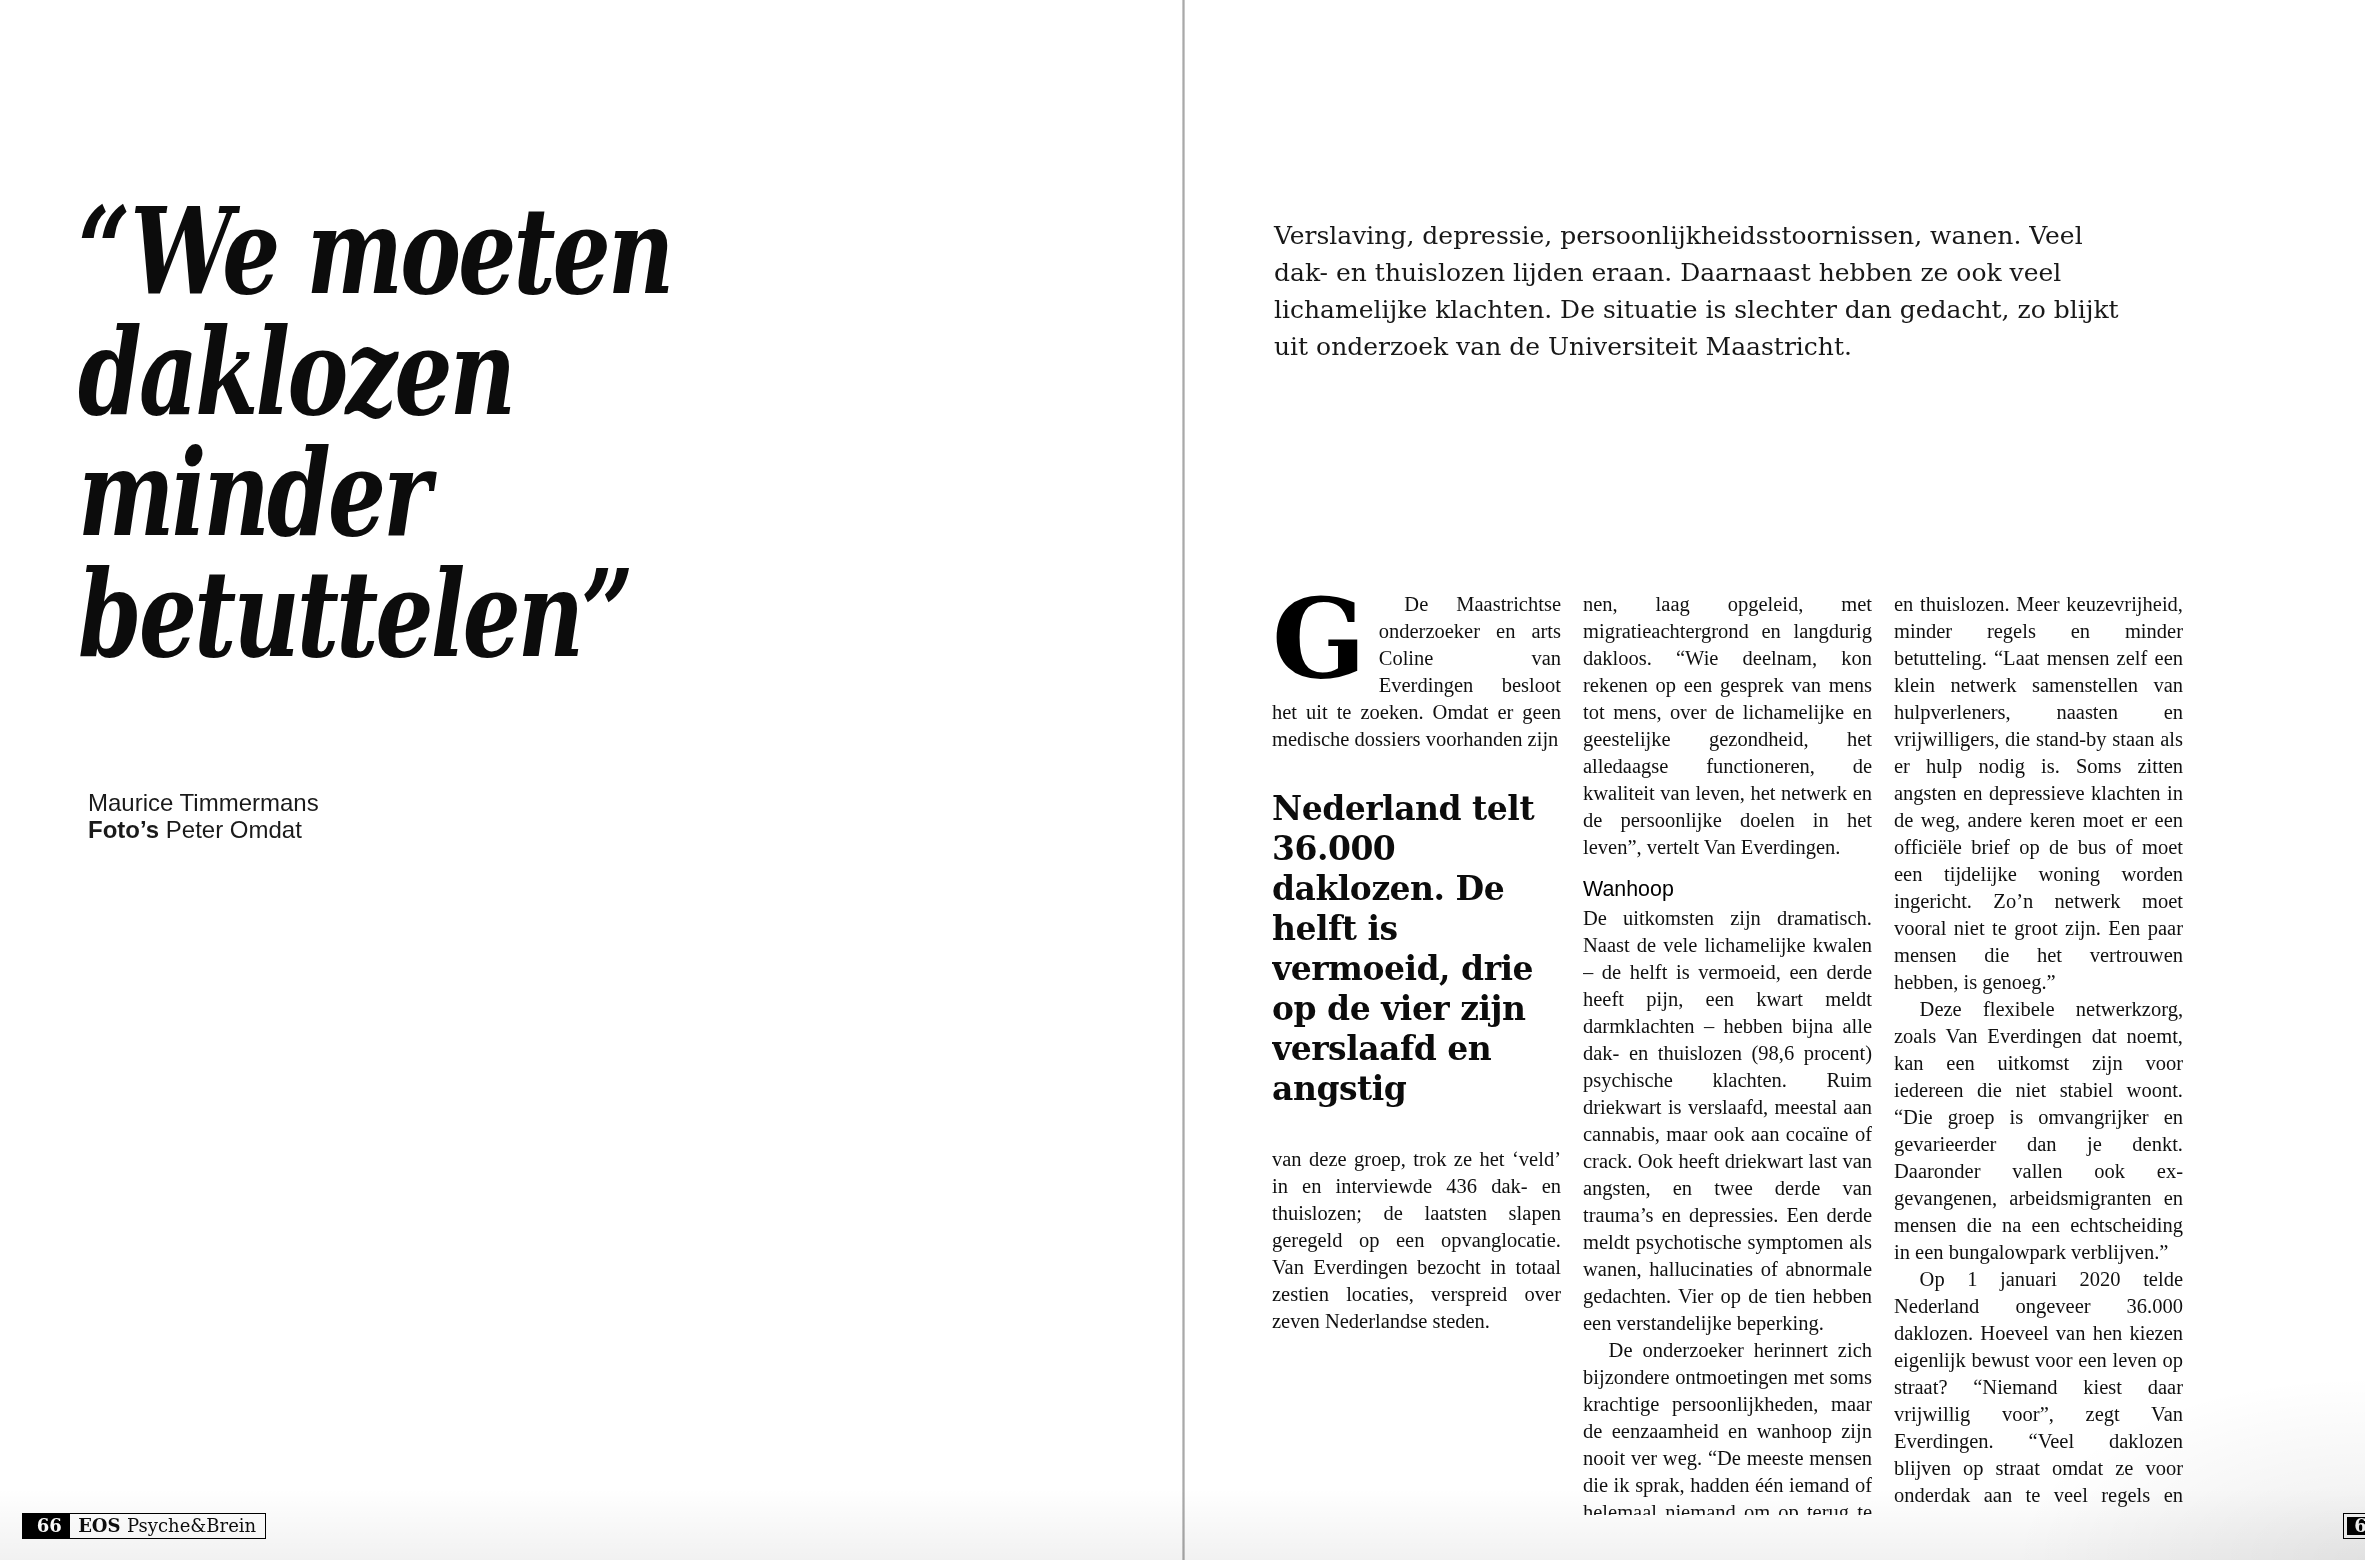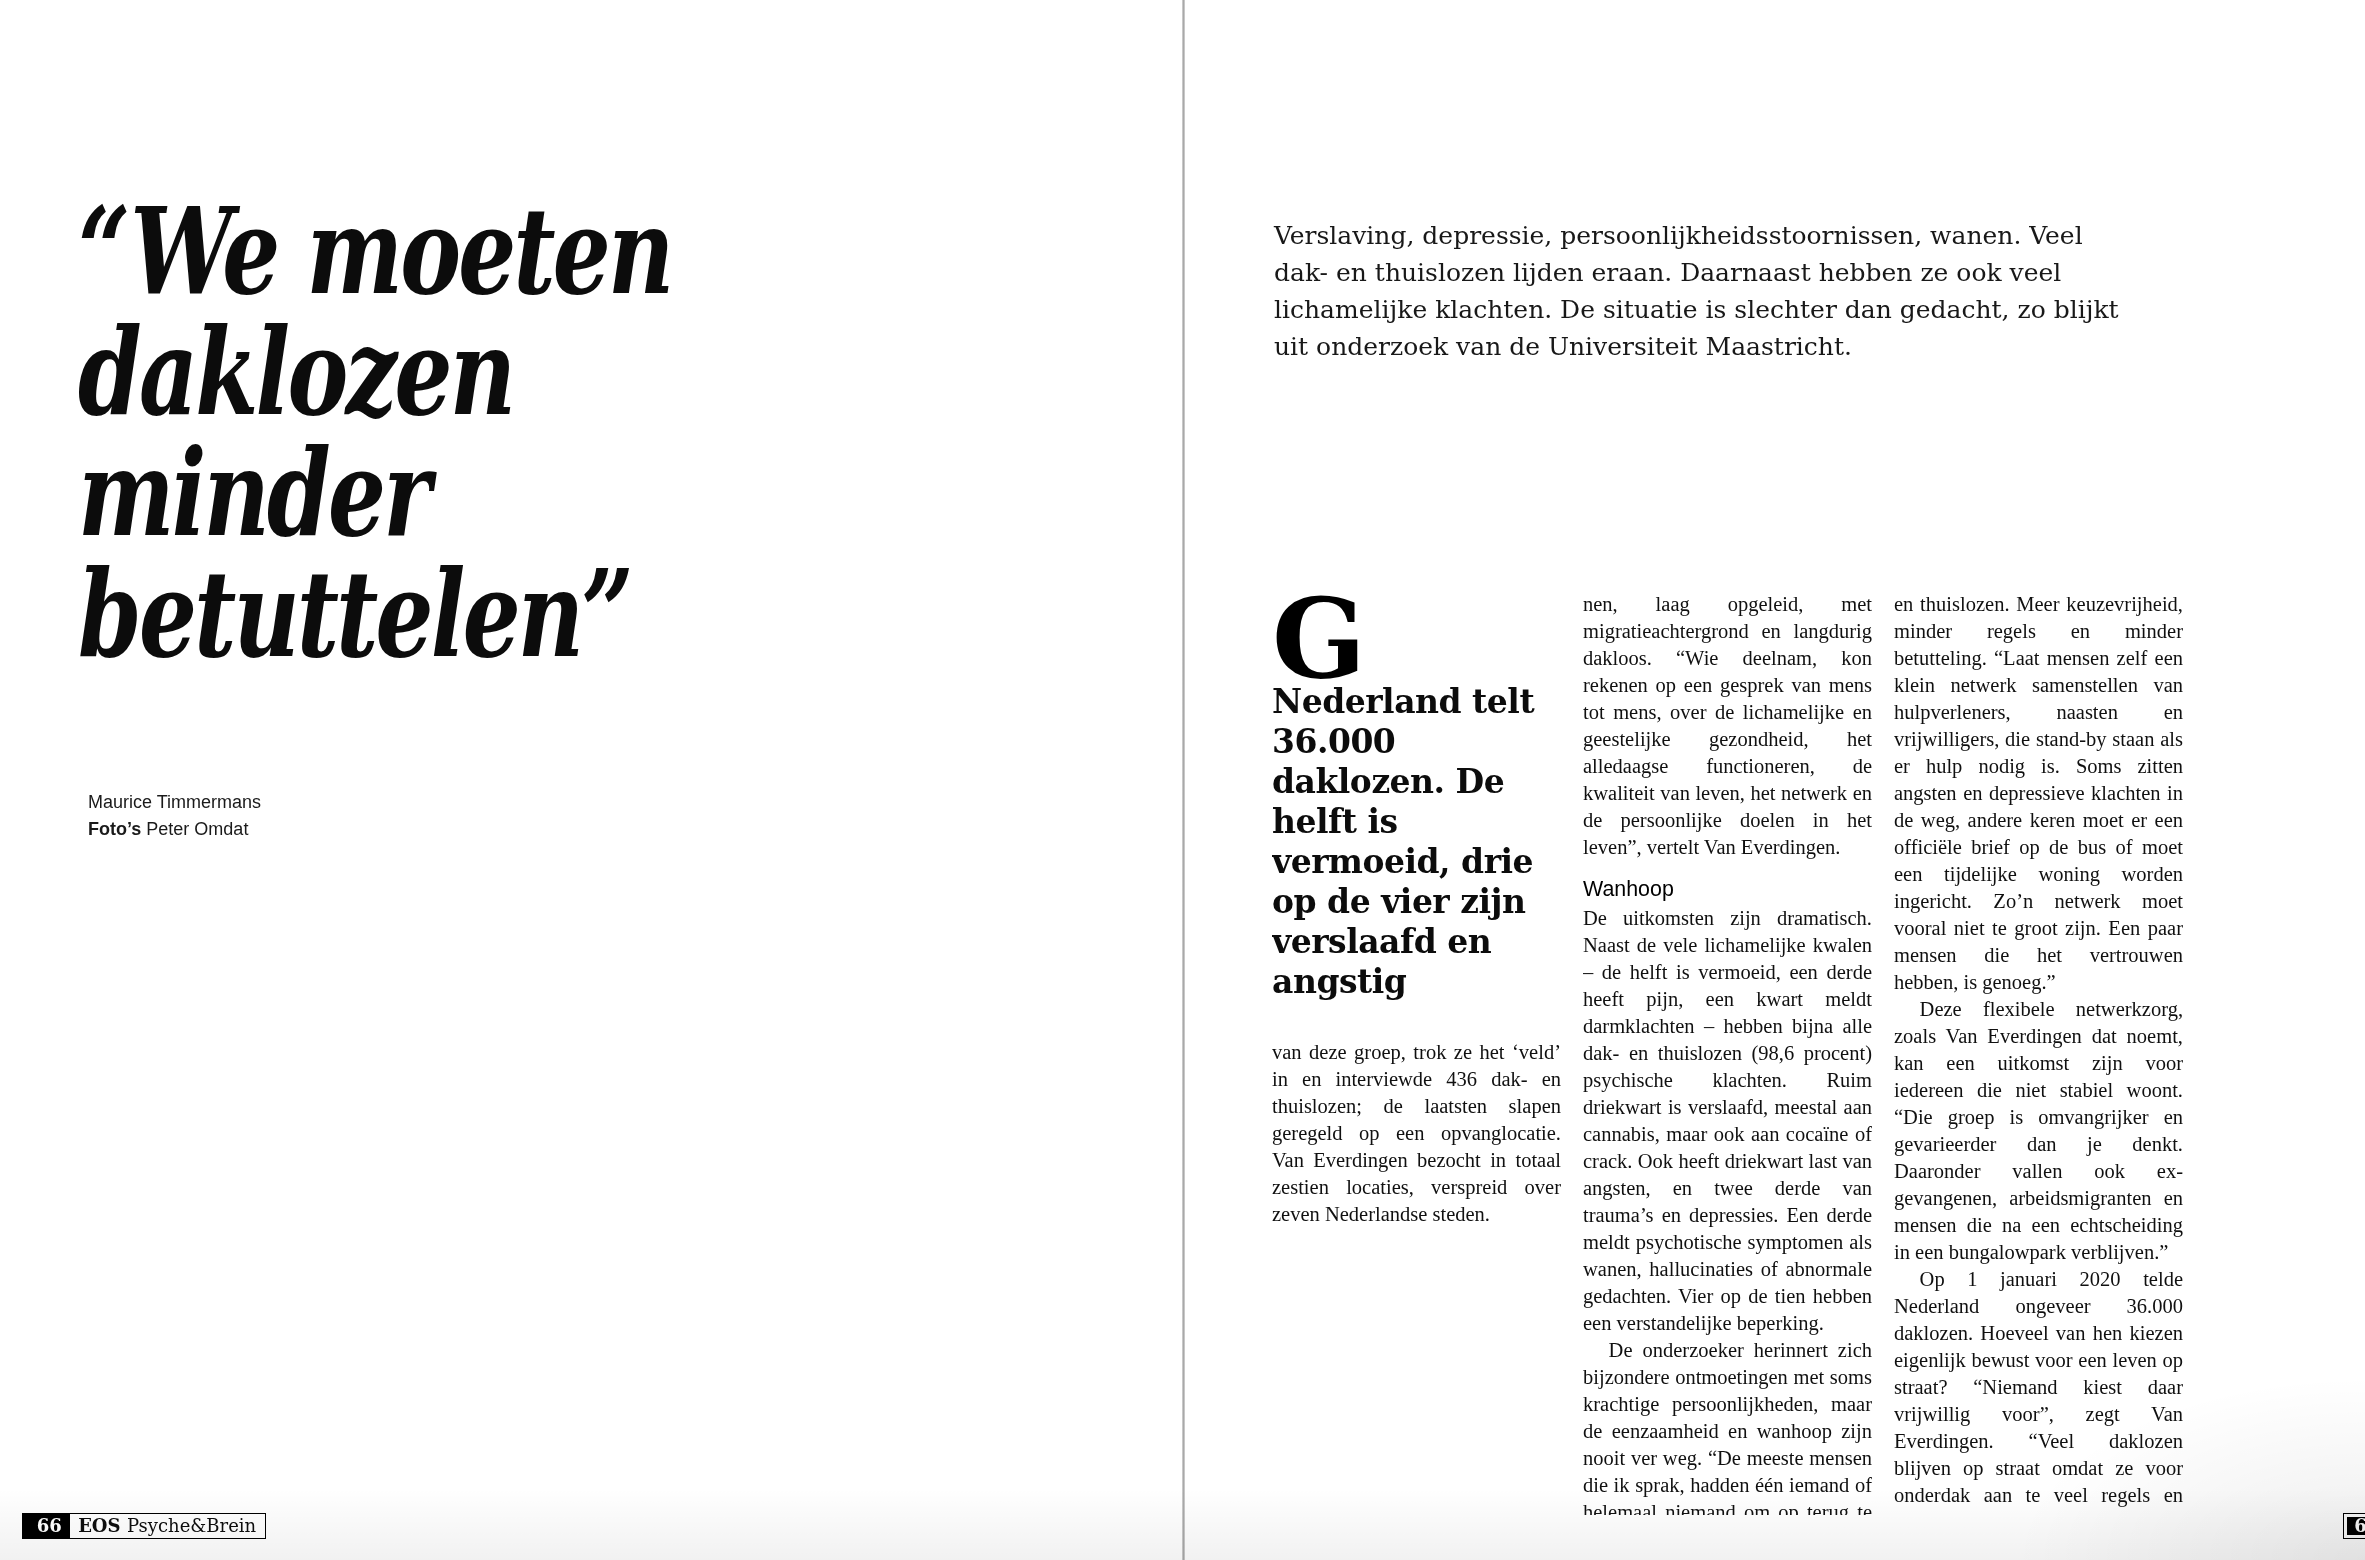--- a/index.html
+++ b/index.html
@@ -14,21 +14,21 @@
   .shade-corner{position:absolute;right:0;bottom:0;width:383px;height:201px;pointer-events:none;
            background:radial-gradient(ellipse at 100% 100%,rgba(0,0,0,0.07) 0%,rgba(0,0,0,0) 65%);}
 
   
   .page-left{position:absolute;left:0;top:0;width:1182px;height:1561px;border-radius:8px;}
   .title{position:absolute;left:78px;top:190px;margin:0;font-family:"DejaVu Serif",serif;
          font-style:italic;font-weight:600;font-size:120px;line-height:121px;color:#0c0c0c;
          letter-spacing:-3.7px;transform:scaleX(0.76);transform-origin:left top;white-space:nowrap;}
   .title .tline{display:block;}
   .credits{position:absolute;left:88px;top:789px;font-family:"Liberation Sans",sans-serif;
-           font-size:18px;line-height:27px;color:#1a1a1a;}
+           font-size:24px;line-height:27px;color:#1a1a1a;}
   .credits strong{font-weight:bold;}
   .footer{position:absolute;top:1513px;display:inline-flex;align-items:stretch;
           border:1.8px solid #000;background:#fff;height:25.6px;box-sizing:border-box;
           font-family:"DejaVu Serif",serif;font-size:18px;}
   .footer-left{left:22px;}
   .pagenum{background:#000;color:#fff;font-weight:bold;display:flex;align-items:center;
            padding:0 8.2px 0 13.7px;}
   .footer-mag{display:flex;align-items:center;padding:0 9px 0 8.2px;white-space:nowrap;color:#0d0d0d;}
   .footer-mag strong{font-weight:bold;margin-right:6.4px;}
   .footer-right{right:0;padding:2.7px;}
@@ -80,20 +80,21 @@
 
   <div class="divider"></div>
 
   <div class="page-right">
     <p class="intro">Verslaving, depressie, persoonlijkheidsstoornissen, wanen. Veel dak- en thuislozen lijden eraan. Daarnaast hebben ze ook veel lichamelijke klachten. De situatie is slechter dan gedacht, zo blijkt uit onderzoek van de Universiteit Maastricht.</p>
 
     <div class="columns">
 
       <div class="col">
         <span class="dropcap">G</span>
+        <p class="body indent">De Maastrichtse onderzoeker en arts Coline van Everdingen besloot het uit te zoeken. Omdat er geen medische dossiers voorhanden zijn</p>
         <div class="pullquote">Nederland telt 36.000 daklozen. De helft is vermoeid, drie op de vier zijn verslaafd en angstig</div>
         <p class="body">van deze groep, trok ze het ‘veld’ in en interviewde 436 dak- en thuislozen; de laatsten slapen geregeld op een opvanglocatie. Van Everdingen bezocht in totaal zestien locaties, verspreid over zeven Nederlandse steden.</p>
 
       </div>
 
       <div class="col">
         <p class="body">nen, laag opgeleid, met migratieachtergrond en langdurig dakloos. “Wie deelnam, kon rekenen op een gesprek van mens tot mens, over de lichamelijke en geestelijke gezondheid, het alledaagse functioneren, de kwaliteit van leven, het netwerk en de persoonlijke doelen in het leven”, vertelt Van Everdingen.</p>
         <h3 class="subhead">Wanhoop</h3>
         <p class="body">De uitkomsten zijn dramatisch. Naast de vele lichamelijke kwalen – de helft is vermoeid, een derde heeft pijn, een kwart meldt darmklachten – hebben bijna alle dak- en thuislozen (98,6 procent) psychische klachten. Ruim driekwart is verslaafd, meestal aan cannabis, maar ook aan cocaïne of crack. Ook heeft driekwart last van angsten, en twee derde van trauma’s en depressies. Een derde meldt psychotische symptomen als wanen, hallucinaties of abnormale gedachten. Vier op de tien hebben een verstandelijke beperking.</p>
         <p class="body indent">De onderzoeker herinnert zich bijzondere ontmoetingen met soms krachtige persoonlijkheden, maar de eenzaamheid en wanhoop zijn nooit ver weg. “De meeste mensen die ik sprak, hadden één iemand of helemaal niemand om op terug te vallen. Een aantal van hen had suïcidepogingen achter de rug.”</p>

